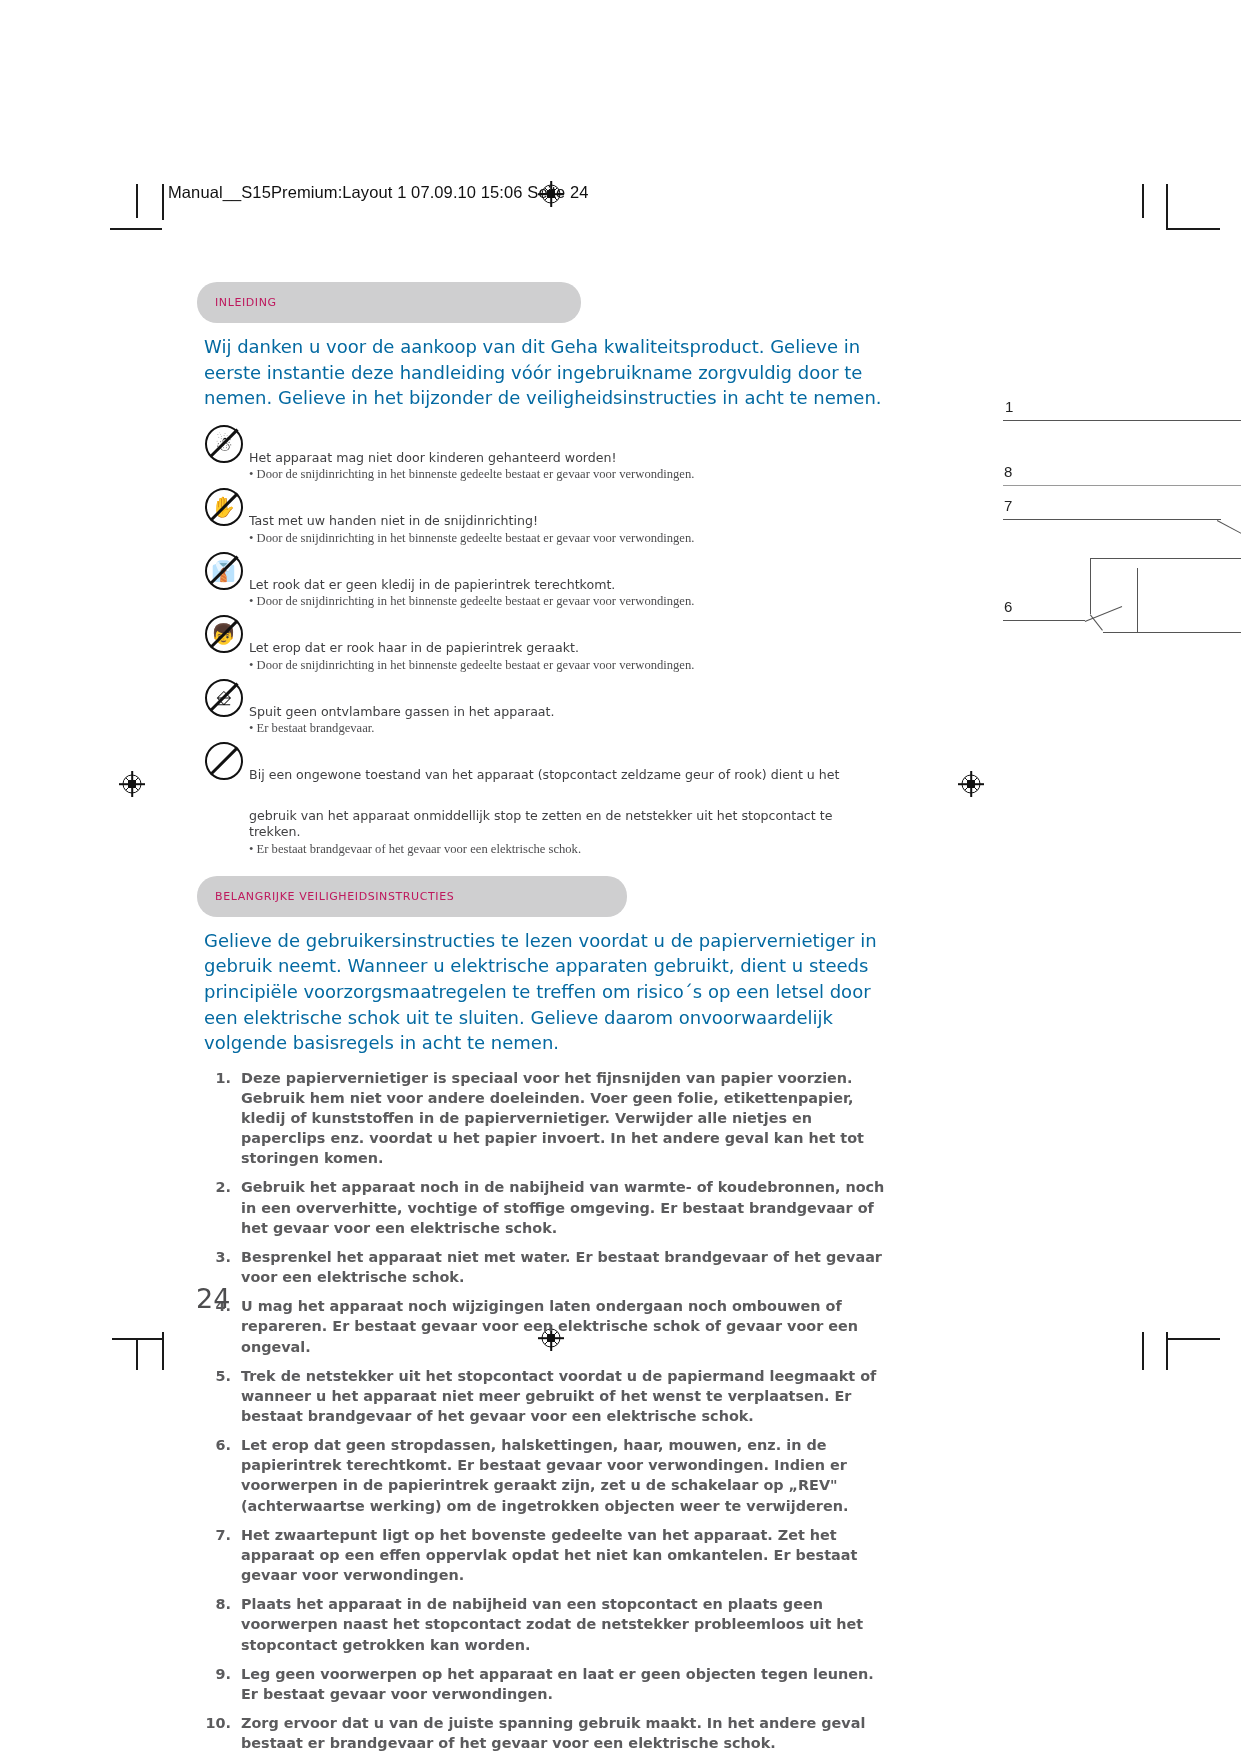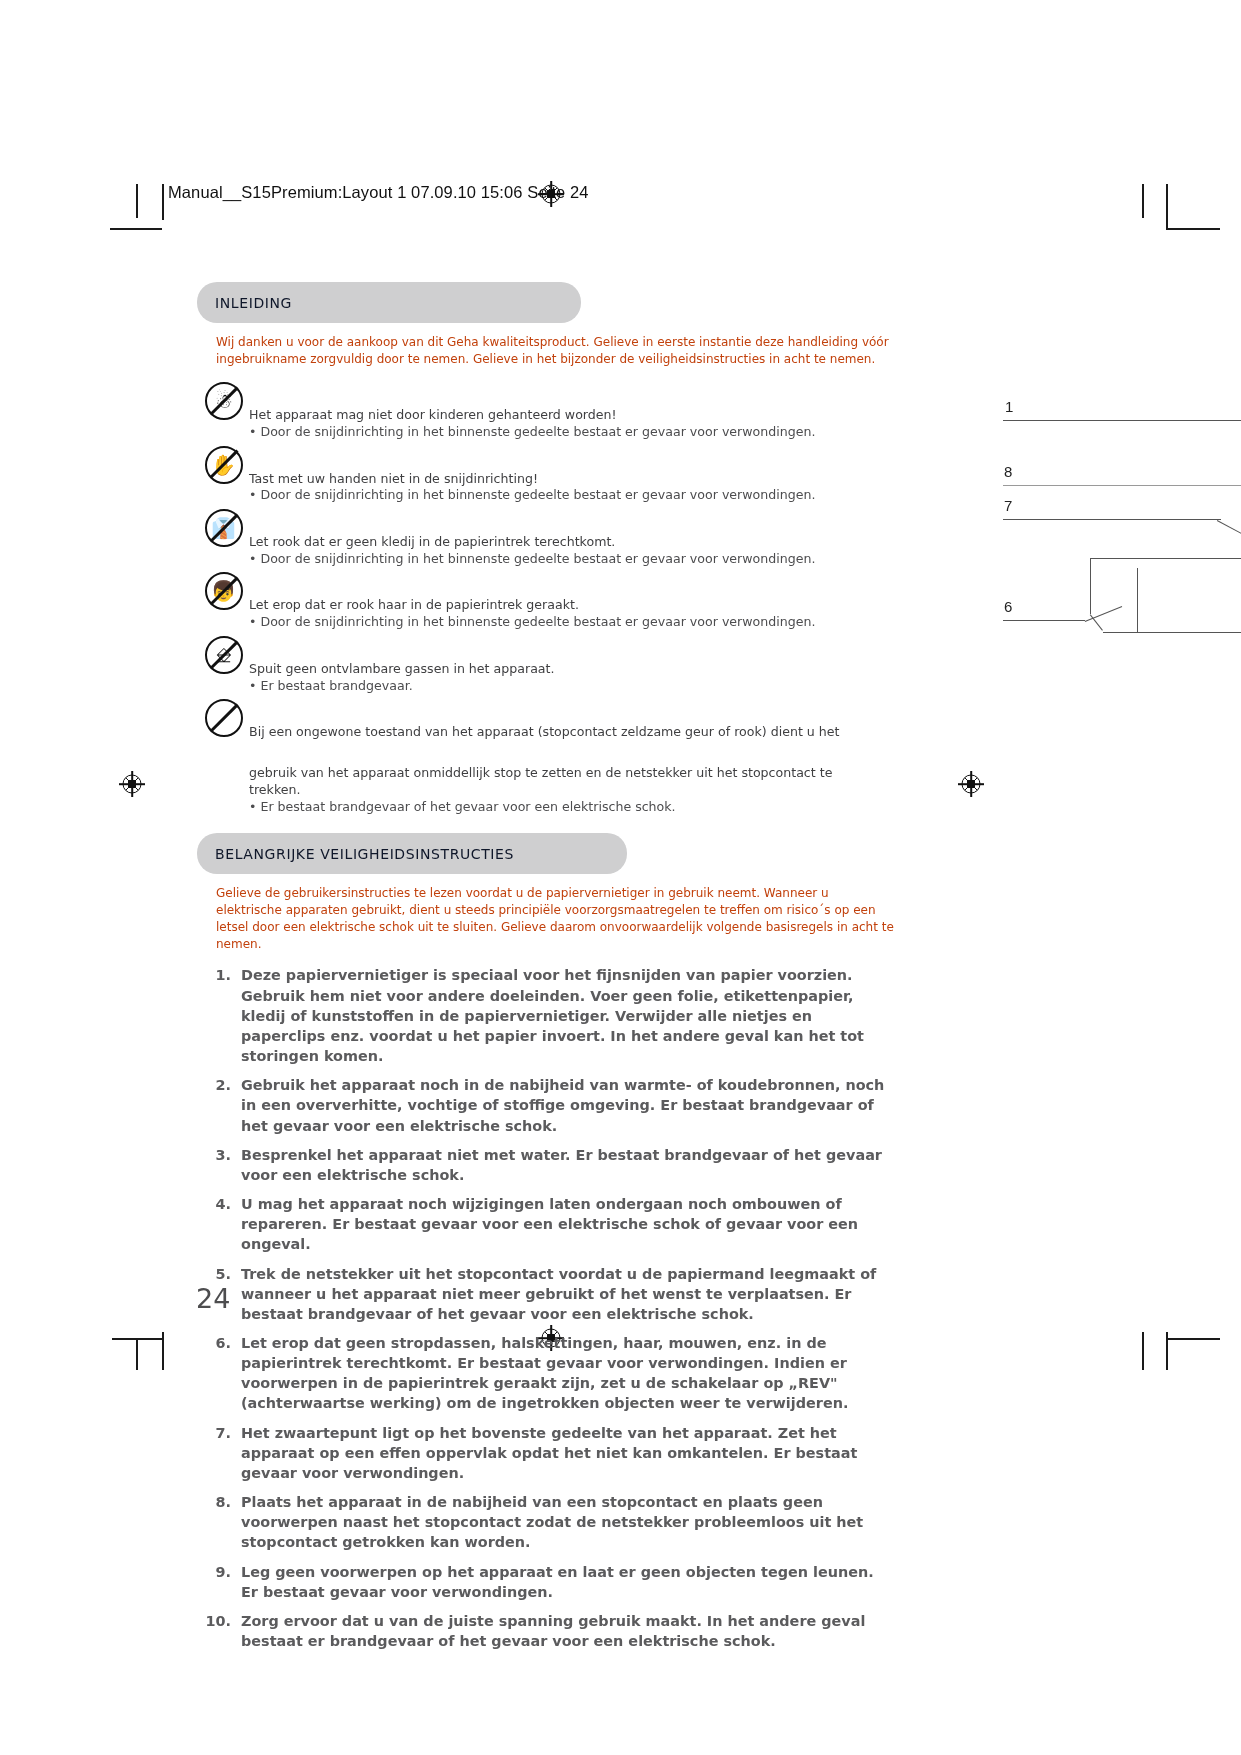--- a/index.html
+++ b/index.html
@@ -23,35 +23,35 @@
 
   
   .slug{position:absolute;left:168px;top:183px;font-size:16.5px;color:#111;
         font-family:"Liberation Sans",sans-serif;letter-spacing:0.1px;white-space:nowrap;}
 
   
   .content{position:absolute;left:197px;top:282px;width:690px;}
 
   .sectionhdr{background:#cfcfd0;border-radius:22px 22px 22px 22px;
               height:41px;display:flex;align-items:center;padding-left:18px;
-              color:#0f172a;font-size:14px;letter-spacing:0.6px;
+              color:#be185d;font-size:11px;letter-spacing:0.6px;
               font-family:"DejaVu Sans","Liberation Sans",sans-serif;}
   .sh-inleiding{width:366px;border-radius:20px;}
   .sh-symbolen{width:366px;border-radius:20px;}
   .sh-veiligheid{width:412px;border-radius:20px;}
 
-  .para{font-size:12px;line-height:1.42;color:#c2410c;margin:11px 0 0 19px;width:680px;}
+  .para{font-size:18px;line-height:1.42;color:#0369a1;margin:11px 0 0 7px;width:680px;}
 
   
   .symbols{margin:13px 0 0 6px;}
   .symrow{display:flex;align-items:flex-start;margin-bottom:4px;}
   .symicon{width:46px;min-width:46px;height:42px;position:relative;}
   .symtext{padding-top:2px;font-size:12.6px;line-height:1.33;color:#4d4d4f;}
   .symtext .t1{color:#3f3f41;margin-top:24px;}
-  .symtext .t2{color:#4d4d4f;}
+  .symtext .t2{color:#4d4d4f;font-family:Liberation Serif, serif;}
 
   
   .prohib{position:absolute;left:2px;top:1px;width:38px;height:38px;border-radius:50%;
           border:2.8px solid #111;box-sizing:border-box;}
   .prohib:after{content:"";position:absolute;left:50%;top:-2.2px;width:2.8px;height:38px;
                 background:#111;transform:translateX(-50%) rotate(45deg);transform-origin:center;}
   .glyph{position:absolute;left:0;top:0;width:42px;height:40px;
          display:flex;align-items:center;justify-content:center;
          font-size:20px;color:#111;line-height:1;}
 

